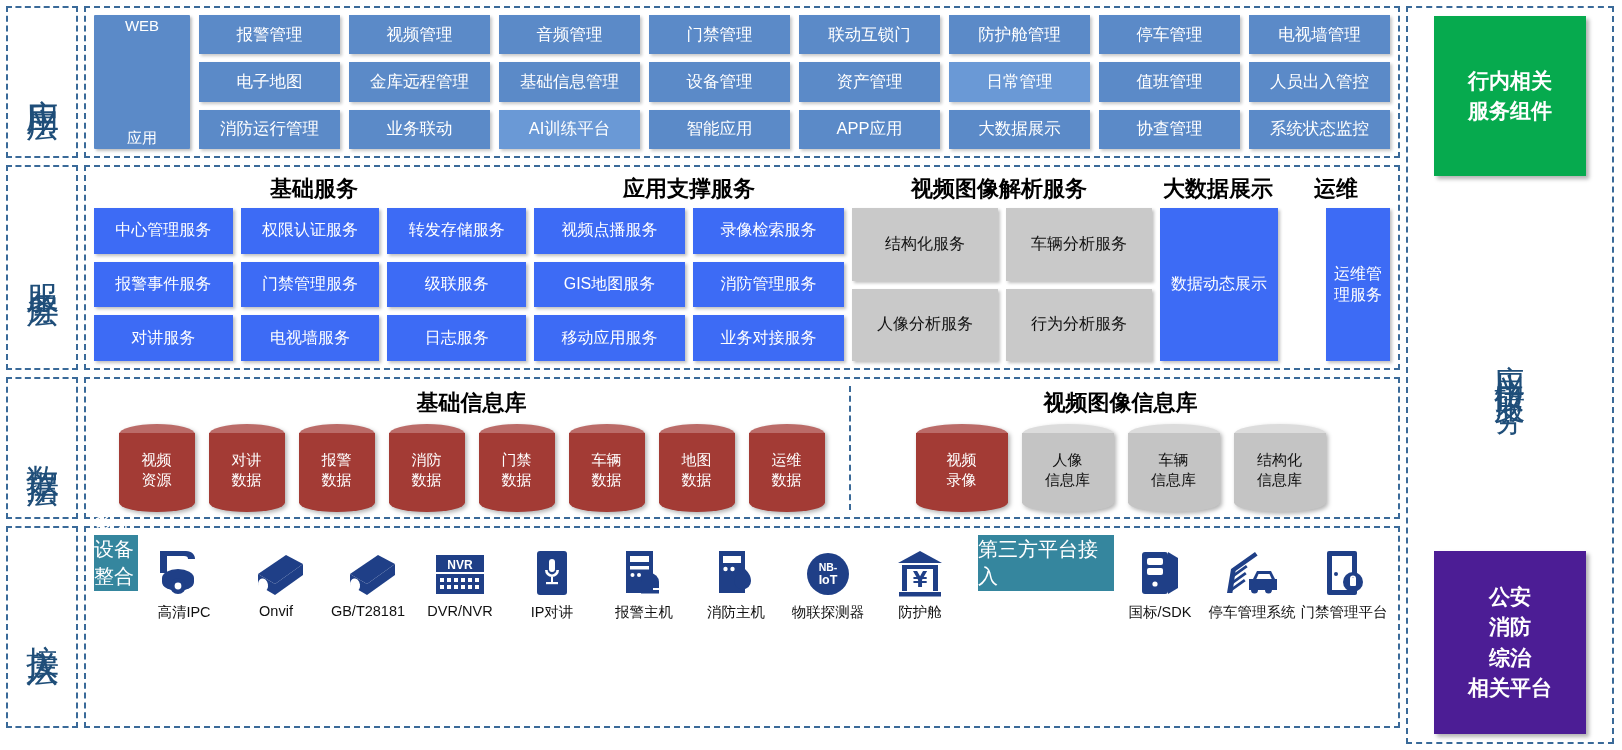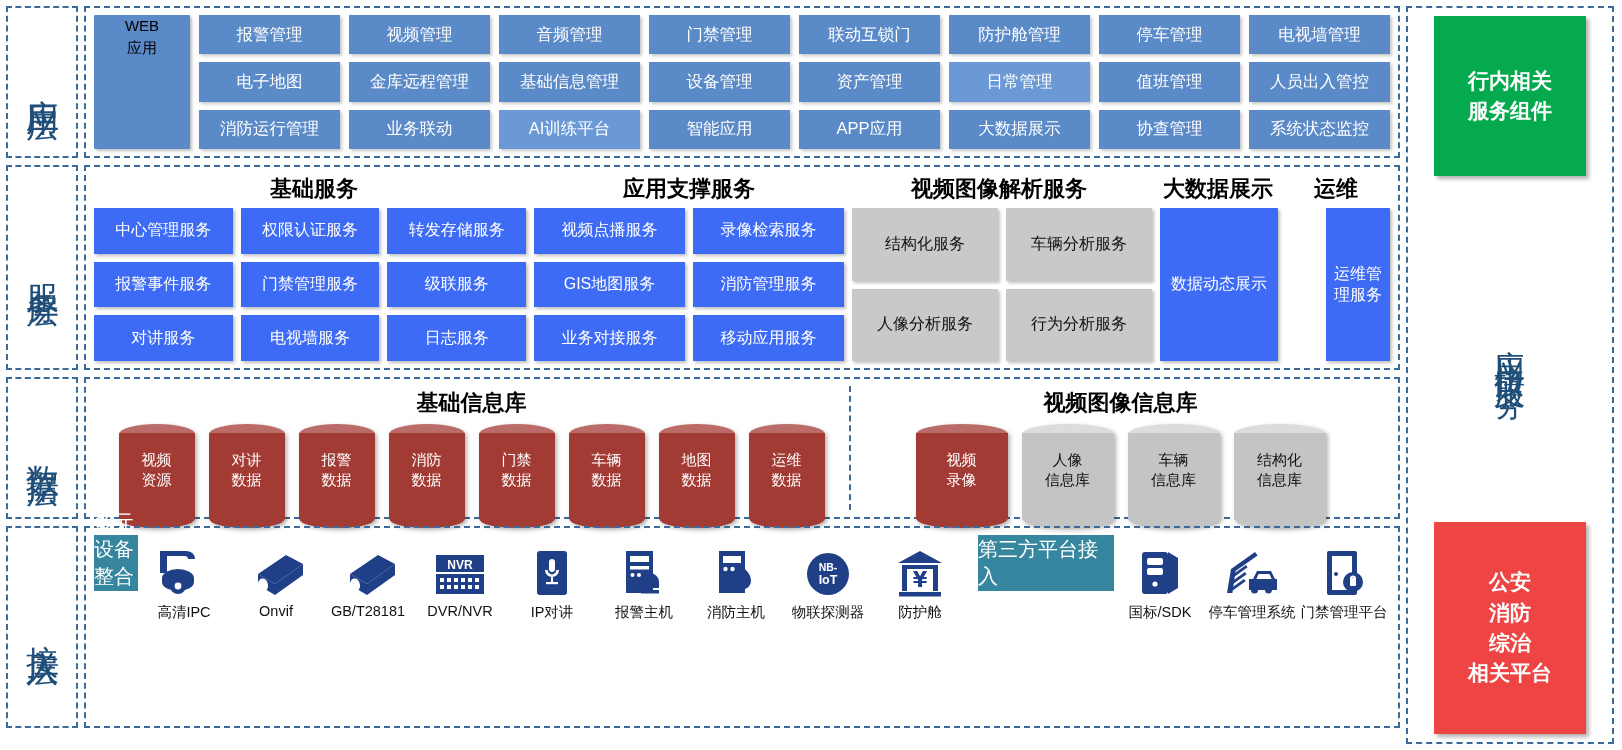--- a/index.html
+++ b/index.html
@@ -28,22 +28,22 @@
   }
   .layer-body {
     flex:1 1 auto; border:2px dashed #3a6a99; position:relative;
     padding:7px 8px; min-width:0;
   }
 
   
   .app-row{ height:152px; }
   .app-inner{ display:flex; gap:9px; height:100%; }
   .web-app{
-    flex:0 0 96px; background:#5b8ac8; color:#000000;
-    display:flex; flex-direction:column; align-items:center; justify-content:flex-start;
+    flex:0 0 96px; background:#5b8ac8; color:#ffffff;
+    display:flex; flex-direction:column; align-items:center; justify-content:space-between;
     font-size:15px; line-height:1.45; border-radius:1px;
     box-shadow:2px 2px 3px rgba(0,0,0,.25);
   }
   .app-grid{
     flex:1 1 auto; display:grid; grid-template-columns:repeat(8,1fr);
     grid-template-rows:repeat(3,1fr); gap:8px 9px;
   }
   .app-cell{
     background:#5b8ac8; color:#fff; font-size:16.5px;
     display:flex; align-items:center; justify-content:center;
@@ -71,21 +71,21 @@
   .svc-cell.wrap{ white-space:normal; line-height:1.3; padding:0 6px; }
 
   
   .data-row{ height:142px; }
   .data-inner{ position:relative; height:100%; display:flex; }
   .db-sec{ position:relative; display:flex; flex-direction:column; }
   .db-sec.left{ flex:0 0 755px; }
   .db-sec.right{ flex:1 1 auto; border-left:2px dashed #3a6a99; }
   .db-title{ text-align:center; font-size:22px; font-weight:bold; color:#000; margin:2px 0 6px; }
   .db-cyls{ flex:1 1 auto; display:flex; align-items:flex-start; justify-content:center; gap:14px; }
-  .cyl{ position:relative; width:76px; height:104px; filter:drop-shadow(2px 2px 2px rgba(0,0,0,.3)); }
+  .cyl{ position:relative; width:76px; height:88px; filter:drop-shadow(2px 2px 2px rgba(0,0,0,.3)); }
   .cyl .body{
     position:absolute; left:0; right:0; top:9px; bottom:9px;
     background:#a33b35;
   }
   .cyl .top{
     position:absolute; left:0; right:0; top:0; height:20px;
     border-radius:50%; background:#bb6b68;
   }
   .cyl .bot{
     position:absolute; left:0; right:0; bottom:0; height:19px;
@@ -121,21 +121,21 @@
     flex:0 0 208px; border:2px dashed #3a6a99;
     display:flex; flex-direction:column; align-items:center;
     padding:8px 0 8px; gap:16px;
   }
   .rail-box{
     width:152px; color:#fff; font-weight:bold; font-size:21px;
     display:flex; flex-direction:column; align-items:center; justify-content:center;
     line-height:1.45; box-shadow:3px 3px 4px rgba(0,0,0,.3); text-align:center;
   }
   .rail-green{ background:#06aa4e; height:160px; }
-  .rail-red{ background:#ef4444; height:212px; }
+  .rail-red{ background:#4c1d95; height:183px; }
   .rail-mid{
     flex:1 1 auto; display:flex; align-items:center; justify-content:center;
   }
   .rail-mid span{
     writing-mode:vertical-rl; text-orientation:upright;
     font-size:31px; color:#1f4e79; letter-spacing:8px;
     font-family:"DejaVu Sans",sans-serif;
   }
 </style>
 </head>
@@ -210,22 +210,22 @@
               <div class="svc-cell">级联服务</div>
               <div class="svc-cell">对讲服务</div>
               <div class="svc-cell">电视墙服务</div>
               <div class="svc-cell">日志服务</div>
             </div>
             <div class="svc-group g2" style="flex:0 0 310px;">
               <div class="svc-cell">视频点播服务</div>
               <div class="svc-cell">录像检索服务</div>
               <div class="svc-cell">GIS地图服务</div>
               <div class="svc-cell">消防管理服务</div>
+              <div class="svc-cell">移动应用服务</div>
               <div class="svc-cell">业务对接服务</div>
-              <div class="svc-cell">移动应用服务</div>
             </div>
             <div class="svc-group g2x2" style="flex:0 0 300px;border-radius:26px;">
               <div class="svc-cell gray">结构化服务</div>
               <div class="svc-cell gray">车辆分析服务</div>
               <div class="svc-cell gray">人像分析服务</div>
               <div class="svc-cell gray">行为分析服务</div>
             </div>
             <div class="svc-group g1" style="flex:0 0 118px;">
               <div class="svc-cell wrap">数据动态展示</div>
             </div>

